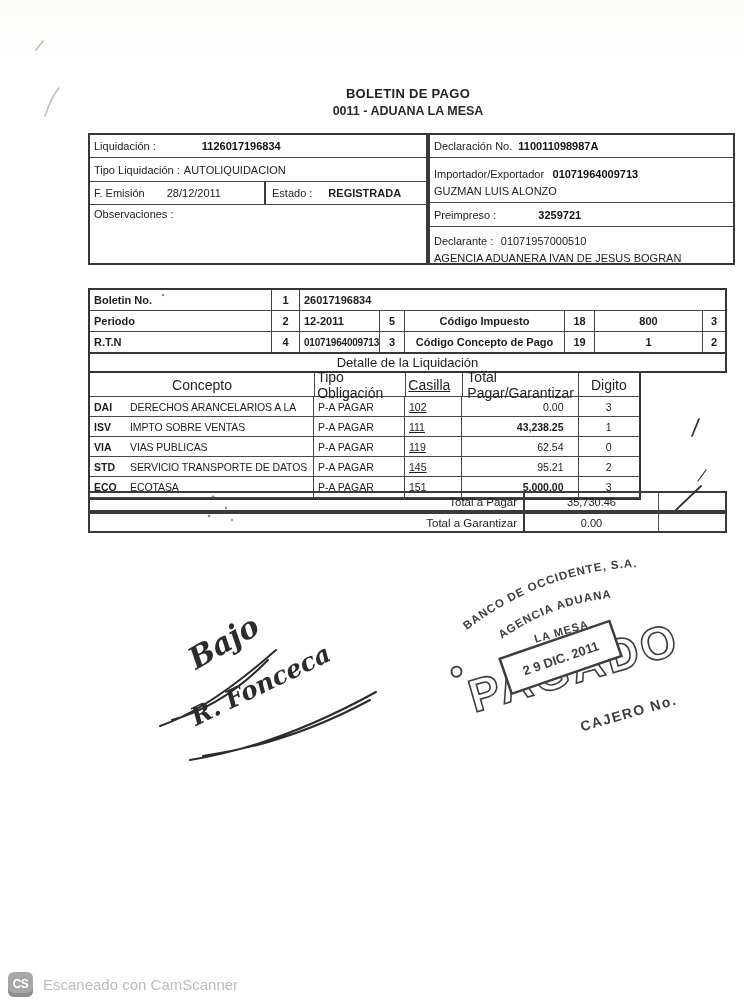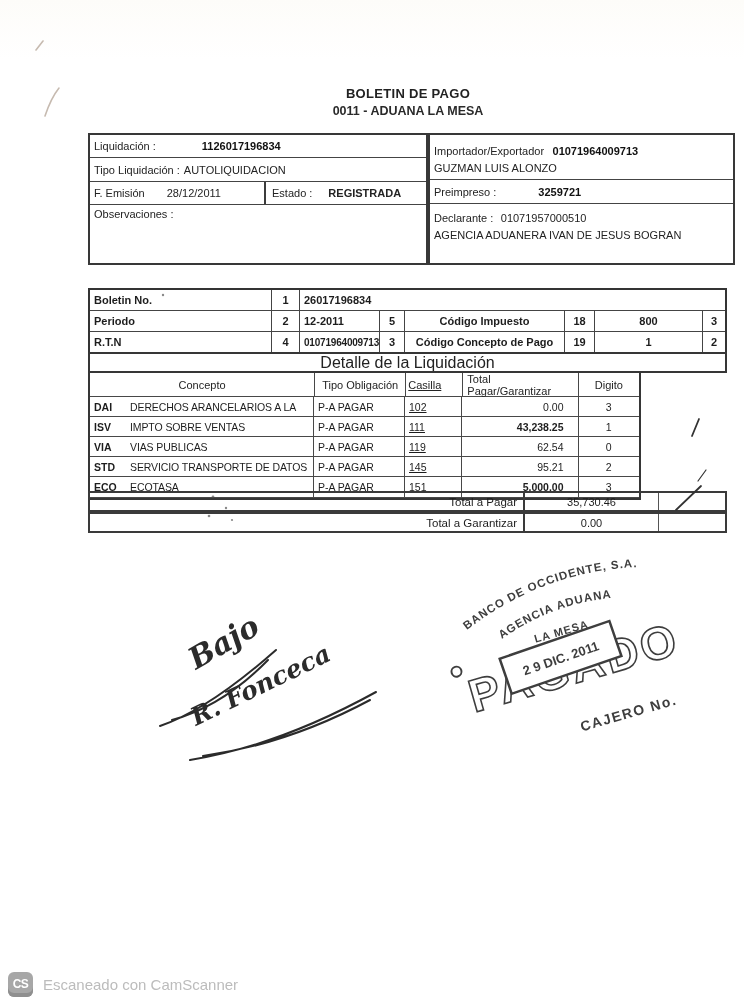--- a/index.html
+++ b/index.html
@@ -36,33 +36,33 @@
   .w-n1{width:28px;}
   .w-val{width:80px;}
   .w-n2{width:25px;}
   .w-con{width:160px;justify-content:center;text-align:right;}
   .w-n3{width:30px;}
   .w-v2{width:108px;justify-content:center;}
   .w-n4{width:22px;}
   .numfont{font-size:10px;font-weight:bold;letter-spacing:-0.2px;}
 
   
-  .dt-banner{left:88px;top:352px;width:639px;height:21px;border:2px solid #363636;display:flex;align-items:center;justify-content:center;font-size:16px;color:#222;box-sizing:border-box;}
+  .dt-banner{left:88px;top:352px;width:639px;height:21px;border:2px solid #363636;display:flex;align-items:center;justify-content:center;font-size:13px;color:#222;box-sizing:border-box;}
   .dtable{left:88px;top:373px;width:549px;border:2px solid #363636;border-top:none;}
   .dtable .trow{display:flex;border-bottom:1px solid #484848;align-items:stretch;}
   .dhead{height:23px;}
   .drow{height:19px;}
   .dc{border-right:1px solid #484848;display:flex;align-items:center;font-size:10.5px;box-sizing:border-box;padding:0 4px;}
   .dc:last-child{border-right:none;}
   .c-con{width:263px;}
   .c-tip{width:106px;}
   .c-cas{width:66px;text-decoration:underline;}
   .c-tot{width:134px;justify-content:flex-end;padding-right:14px;}
   .c-dig{width:70px;justify-content:center;}
-  .hd{font-size:11px;color:#242424;justify-content:center;padding:8px 2px;}
+  .hd{font-size:14px;color:#242424;justify-content:center;padding:8px 2px;}
   .code{display:inline-block;width:36px;font-weight:bold;font-size:10.5px;flex:none;}
   .ctext{font-size:10.5px;letter-spacing:-0.1px;}
 
   .totrow{left:88px;width:639px;height:21px;border:2px solid #3a3a3a;display:flex;box-sizing:border-box;background:transparent;}
   .tot-label{width:435px;display:flex;align-items:center;justify-content:flex-end;font-size:11.5px;padding-right:6px;border-right:2px solid #3a3a3a;box-sizing:border-box;}
   .tot-value{width:134px;display:flex;align-items:center;justify-content:center;font-size:11px;font-weight:normal;border-right:1px solid #555;box-sizing:border-box;}
   .tot-fill{flex:1;}
 
   
   .stamp{left:438px;top:552px;width:260px;height:190px;transform:rotate(-16deg);opacity:.88;}
@@ -103,20 +103,24 @@
         <span class="lbl">Estado :</span>
         <span class="lbl b" style="margin-left:16px;">REGISTRADA</span>
       </div>
     </div>
     <div class="row" style="height:64px;align-items:flex-start;padding:3px 4px;">
       <span class="lbl">Observaciones :</span>
     </div>
   </div>
 
   <div class="abs box" style="left:428px;top:133px;width:307px;height:132px;box-sizing:border-box;">
+    <div class="row" style="height:22px;padding:0 4px;">
+      <span class="lbl">Declaración No.</span>
+      <span class="val" style="margin-left:6px;">110011098987A</span>
+    </div>
     <div class="row" style="height:44px;flex-direction:column;align-items:flex-start;justify-content:center;padding:0 4px;">
       <div>
         <span class="lbl">Importador/Exportador</span>
         <span class="val" style="margin-left:4px;">01071964009713</span>
       </div>
       <div class="lbl" style="margin-top:3px;">GUZMAN  LUIS ALONZO</div>
     </div>
     <div class="row" style="height:23px;padding:0 4px;">
       <span class="lbl">Preimpreso :</span>
       <span class="val" style="margin-left:42px;">3259721</span>

